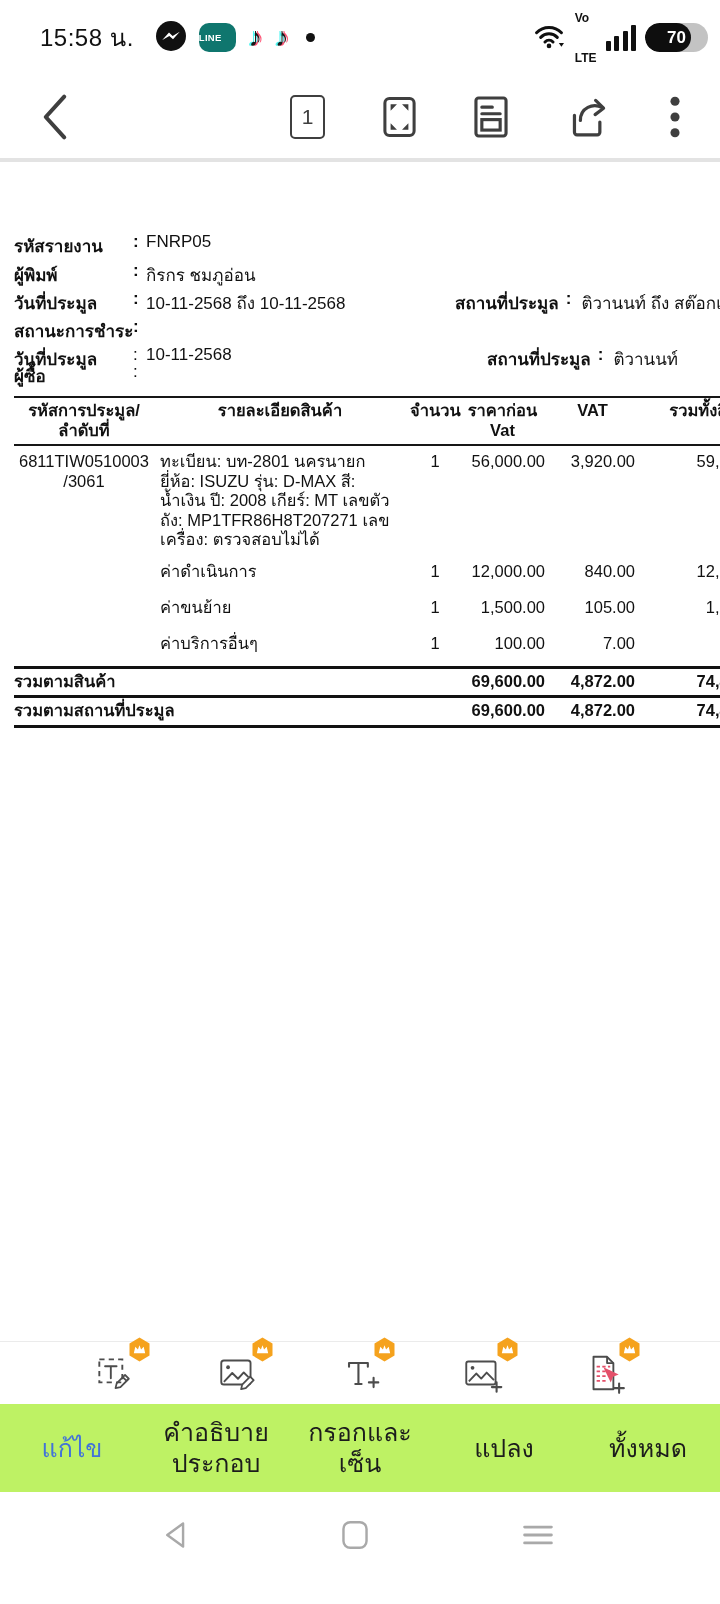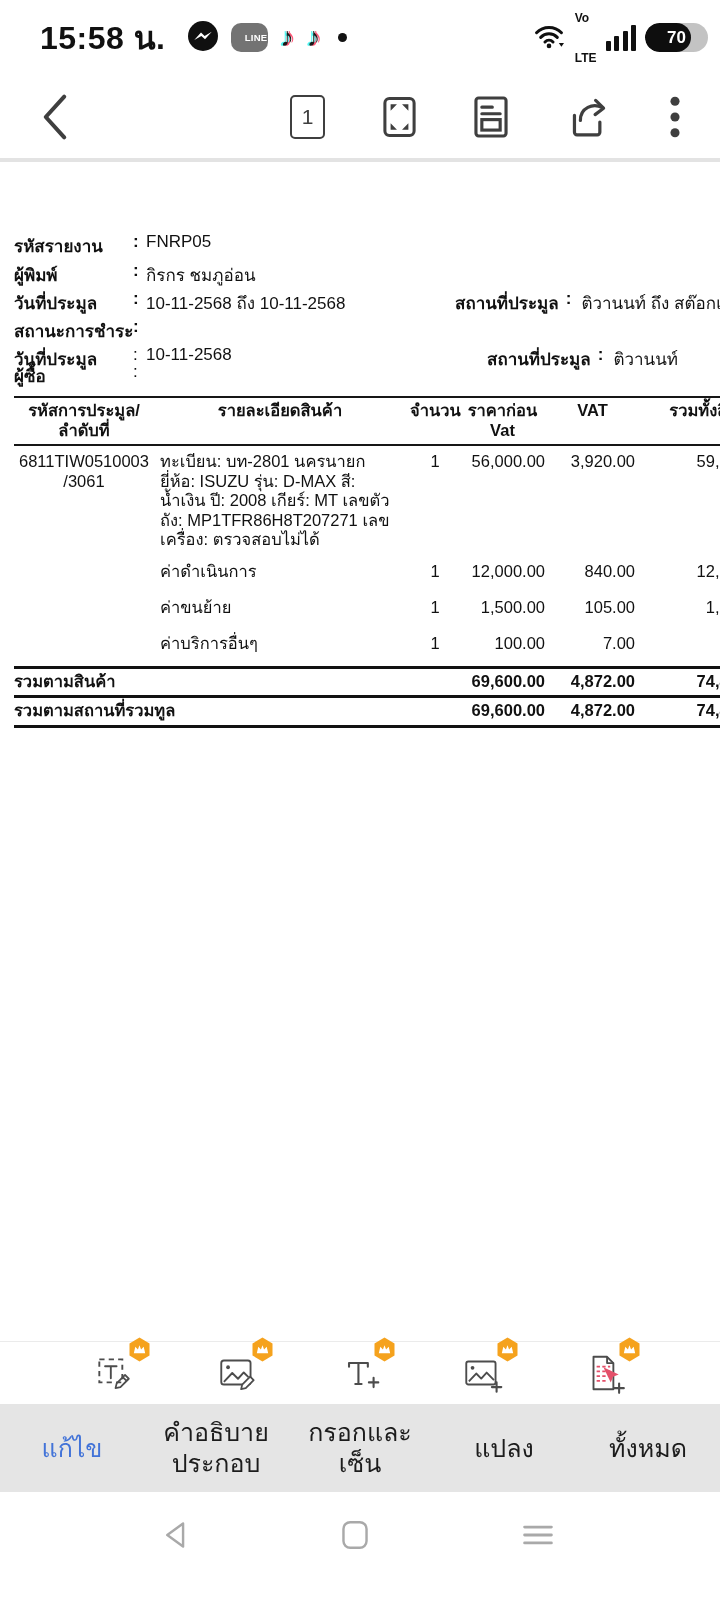--- a/index.html
+++ b/index.html
@@ -1,23 +1,23 @@
 <!DOCTYPE html>
 <html><head>
 <meta charset="utf-8">
 <style>
   html,body{margin:0;padding:0;background:#fff;}
   body{width:720px;height:1604px;font-family:"Liberation Sans","DejaVu Sans",sans-serif;color:#111;overflow:hidden;}
   .screen{position:relative;width:720px;height:1604px;background:#fff;overflow:hidden;}
 
   
   .statusbar{position:absolute;top:0;left:0;right:0;height:75px;display:flex;align-items:center;padding:0 8px 0 40px;box-sizing:border-box;}
-  .sb-time{font-size:32px;font-weight:700;letter-spacing:.5px;}
+  .sb-time{font-size:24px;font-weight:400;letter-spacing:.5px;}
   .sb-icons{display:flex;align-items:center;gap:13px;margin-left:22px;}
-  .ic-line{width:37px;height:29px;background:#737373;border-radius:10px;display:flex;align-items:center;justify-content:flex-end;color:#fff;font-size:9.5px;font-weight:700;letter-spacing:.3px;}
+  .ic-line{width:37px;height:29px;background:#0f766e;border-radius:10px;display:flex;align-items:center;justify-content:flex-start;color:#fff;font-size:9.5px;font-weight:700;letter-spacing:.3px;}
   .ic-tiktok{font-size:27px;line-height:27px;color:#1a1a1a;text-shadow:-2px 0 0 rgba(37,244,238,.8),2px 0 0 rgba(254,44,85,.8);}
   .notif-dot{width:9px;height:9px;border-radius:50%;background:#121212;margin-left:4px;}
   .sb-right{margin-left:auto;display:flex;align-items:center;gap:9px;padding-right:4px;}
   .volte{display:flex;flex-direction:column;line-height:12px;gap:28px;}
   .volte i{font-style:normal;font-weight:700;font-size:12px;}
   .sigbars{display:flex;align-items:flex-end;gap:3.5px;height:26px;}
   .sigbars i{display:block;width:5px;background:#101010;border-radius:1px;}
   .batt{width:63px;height:29px;border-radius:14.5px;background:#c3c3c3;position:relative;overflow:hidden;}
   .batt-fill{position:absolute;top:0;bottom:0;left:0;width:46px;background:#0e0e0e;border-radius:14.5px;color:#fff;font-size:17px;font-weight:700;display:flex;align-items:center;justify-content:flex-end;padding-right:5px;box-sizing:border-box;}
 
@@ -57,21 +57,21 @@
   .tot{font-weight:700;border-top:3px solid #111;padding:3px 0 4px;}
   .tot:last-child{border-bottom:3px solid #111;}
   .totlabel{width:396px;text-align:left;padding-right:110px;box-sizing:border-box;}
 
   
   .edittb{position:absolute;top:1341px;left:0;width:720px;height:63px;border-top:1px solid #ebebeb;background:#fff;display:flex;justify-content:space-between;align-items:flex-start;padding:8px 92px 0;box-sizing:border-box;}
   .etool{position:relative;width:46px;height:46px;display:flex;align-items:center;justify-content:center;background:none;border:none;padding:0;}
   .badge{position:absolute;top:-13px;right:-13px;width:23px;height:25px;}
 
   
-  .tabbar{position:absolute;top:1404px;left:0;width:720px;height:88px;display:flex;align-items:center;background:#e5e5e5;}
+  .tabbar{position:absolute;top:1404px;left:0;width:720px;height:88px;display:flex;align-items:center;background:#bef264;}
   .tab{flex:1;display:flex;flex-direction:column;align-items:center;justify-content:center;font-size:25px;color:#1c1c1c;line-height:31px;background:none;border:none;padding:0;font-family:inherit;}
   .tab span:empty{display:none;}
   .tab.active{color:#4273d8;}
 
   
   .navbar{position:absolute;top:1492px;left:0;width:720px;height:86px;display:flex;align-items:center;justify-content:space-between;padding:0 160px;box-sizing:border-box;}
   .nav-btn{background:none;border:none;padding:0;display:flex;align-items:center;justify-content:center;}
 </style>
 </head>
 <body>
@@ -254,21 +254,21 @@
       </div>
 
       <div class="trow tot">
         <div class="totlabel">รวมตามสินค้า</div>
         <div class="c c3"></div>
         <div class="c c4">69,600.00</div>
         <div class="c c5">4,872.00</div>
         <div class="c c6">74,472.00</div>
       </div>
       <div class="trow tot">
-        <div class="totlabel">รวมตามสถานที่รวมทูล</div>
+        <div class="totlabel">รวมตามสถานที่ประมูล</div>
         <div class="c c3"></div>
         <div class="c c4">69,600.00</div>
         <div class="c c5">4,872.00</div>
         <div class="c c6">74,472.00</div>
       </div>
     </div>
   </main>
 
   <div class="edittb">
     <button class="etool">

